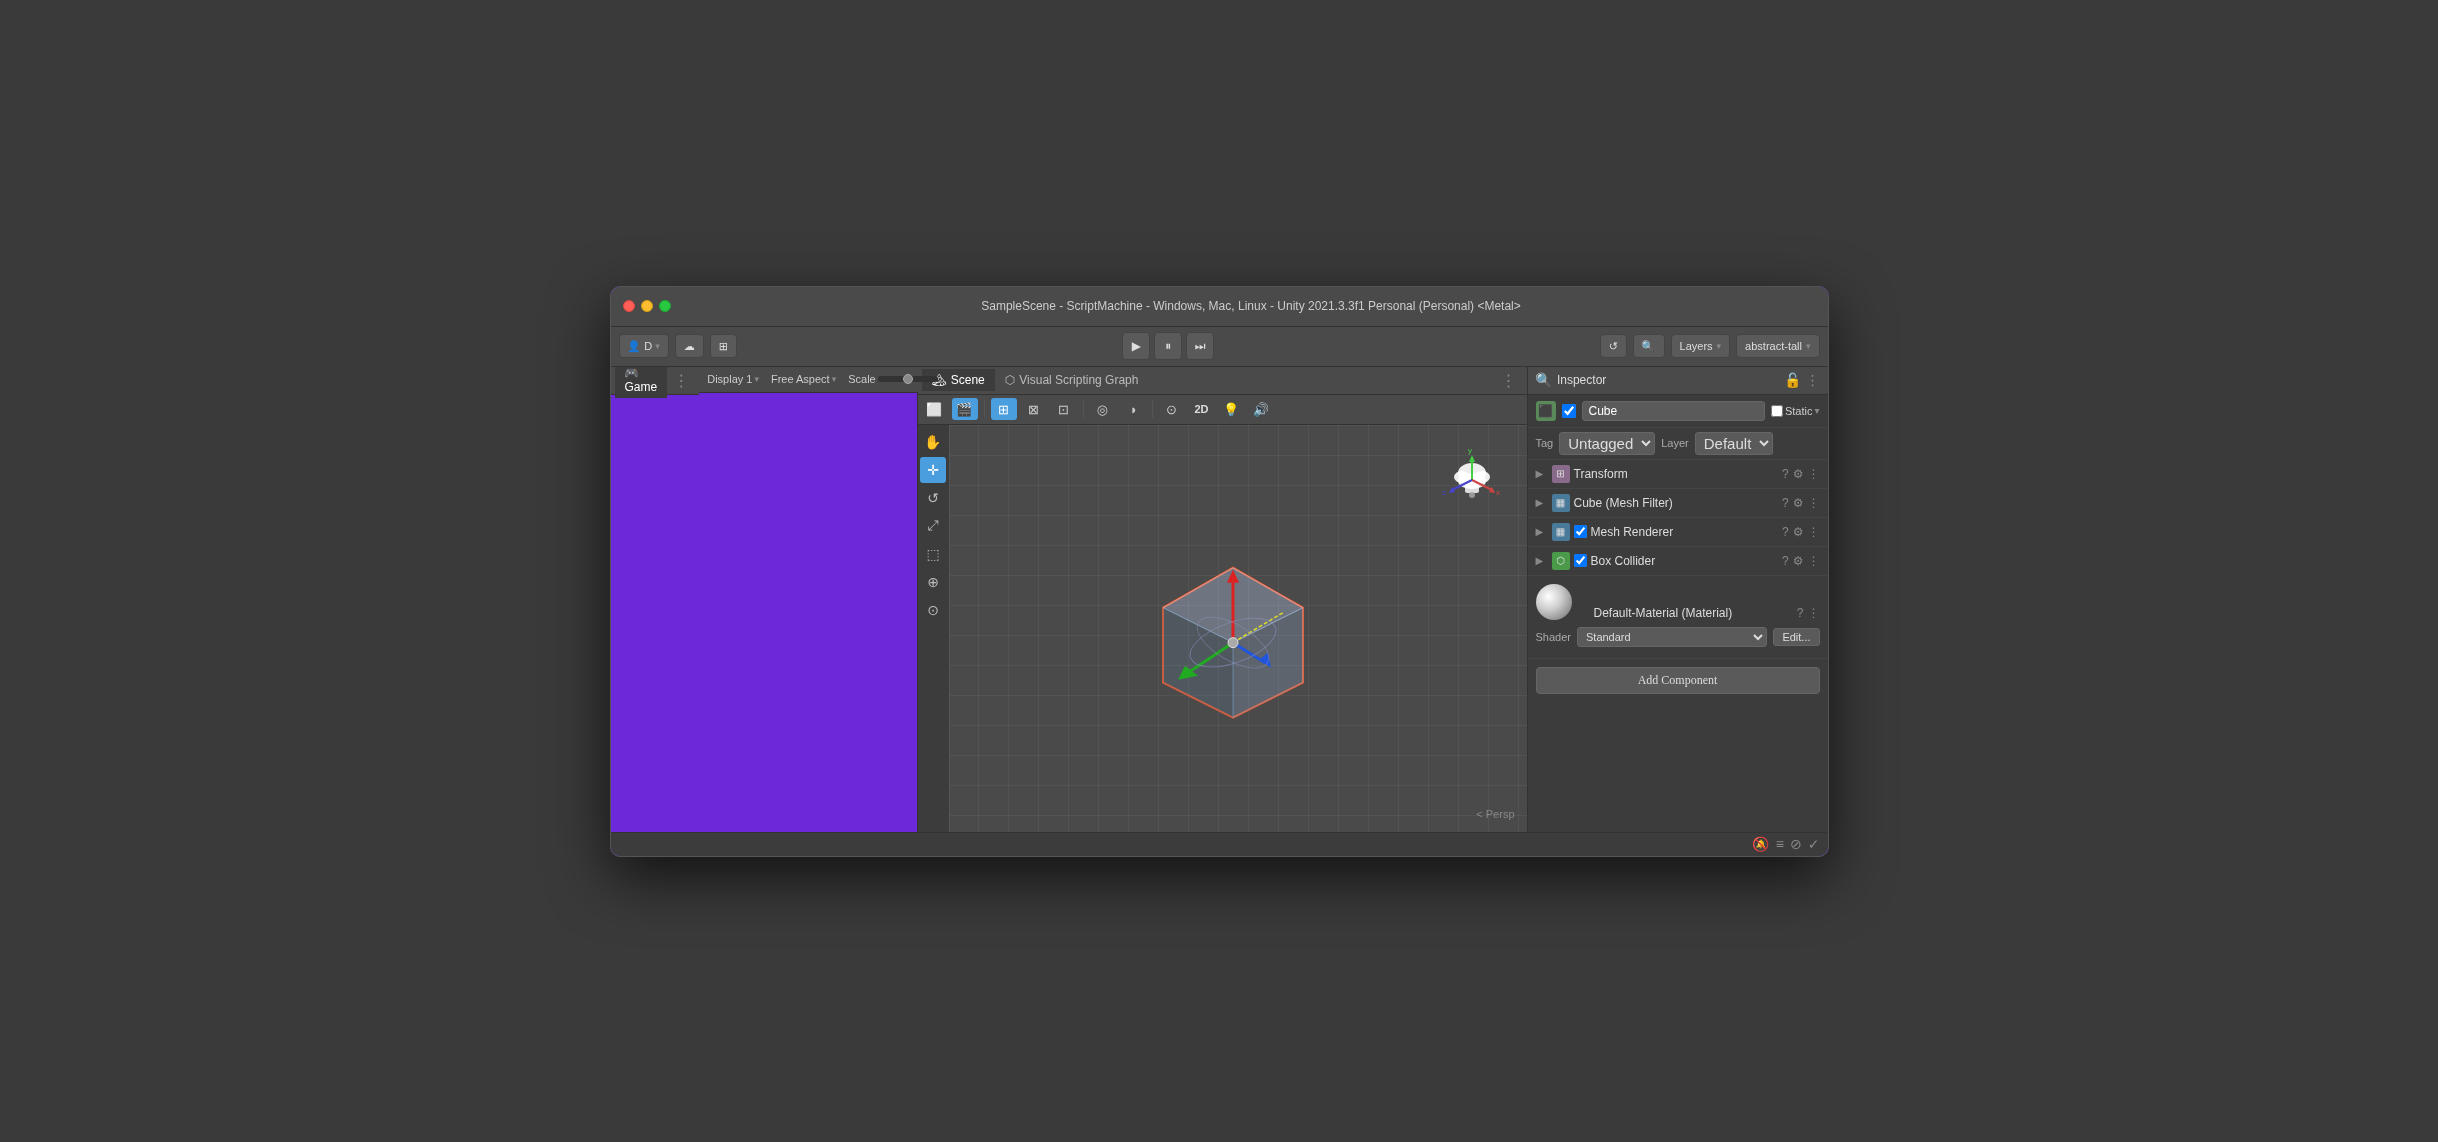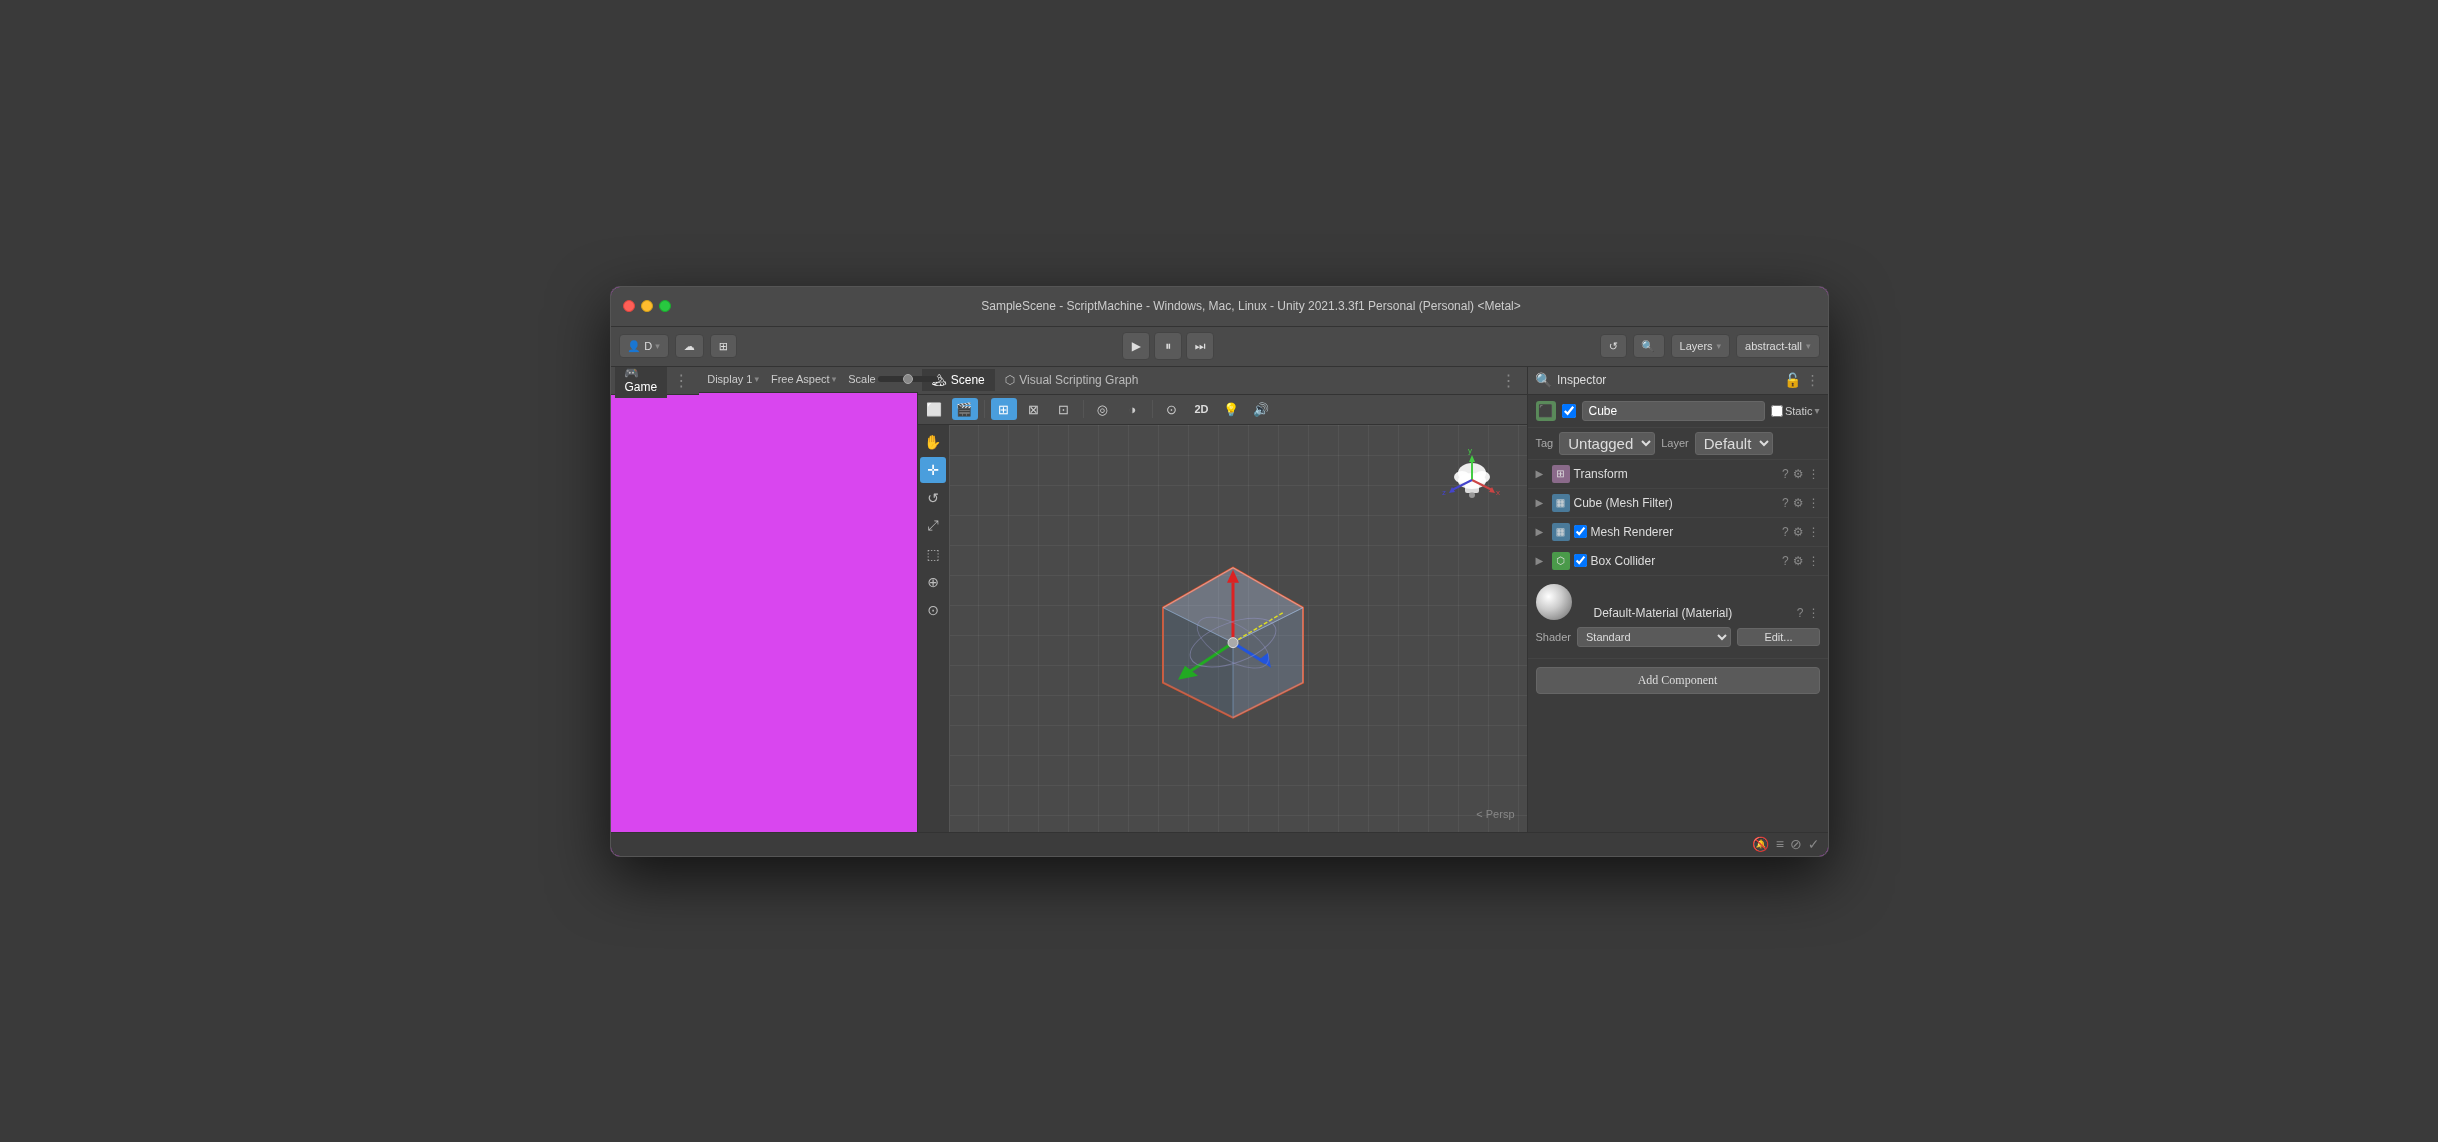--- a/index.html
+++ b/index.html
@@ -9,21 +9,21 @@
       font-size: 12px;
       color: #ddd;
       display: flex;
       justify-content: center;
       align-items: center;
       min-height: 100vh;
     }
     .window {
       width: 1219px;
       height: 571px;
-      background: #d946ef;
+      background: #6d28d9;
       border-radius: 10px;
       box-shadow: 0 20px 60px rgba(0,0,0,0.7);
       display: flex;
       flex-direction: column;
       overflow: hidden;
       border: 1px solid #555;
     }
     
     .titlebar {
       height: 40px;
@@ -514,21 +514,21 @@
       color: #ddd;
       padding: 2px 4px;
       font-size: 11px;
       cursor: pointer;
     }
     .edit-btn {
       background: #5a5a5a;
       border: 1px solid #666;
       border-radius: 3px;
       color: #ddd;
-      padding: 2px 26px;
+      padding: 2px 8px;
       font-size: 11px;
       cursor: pointer;
     }
     
     .add-component-section {
       padding: 8px;
     }
     .add-component-btn {
       width: 100%;
       background: #5a5a5a;

